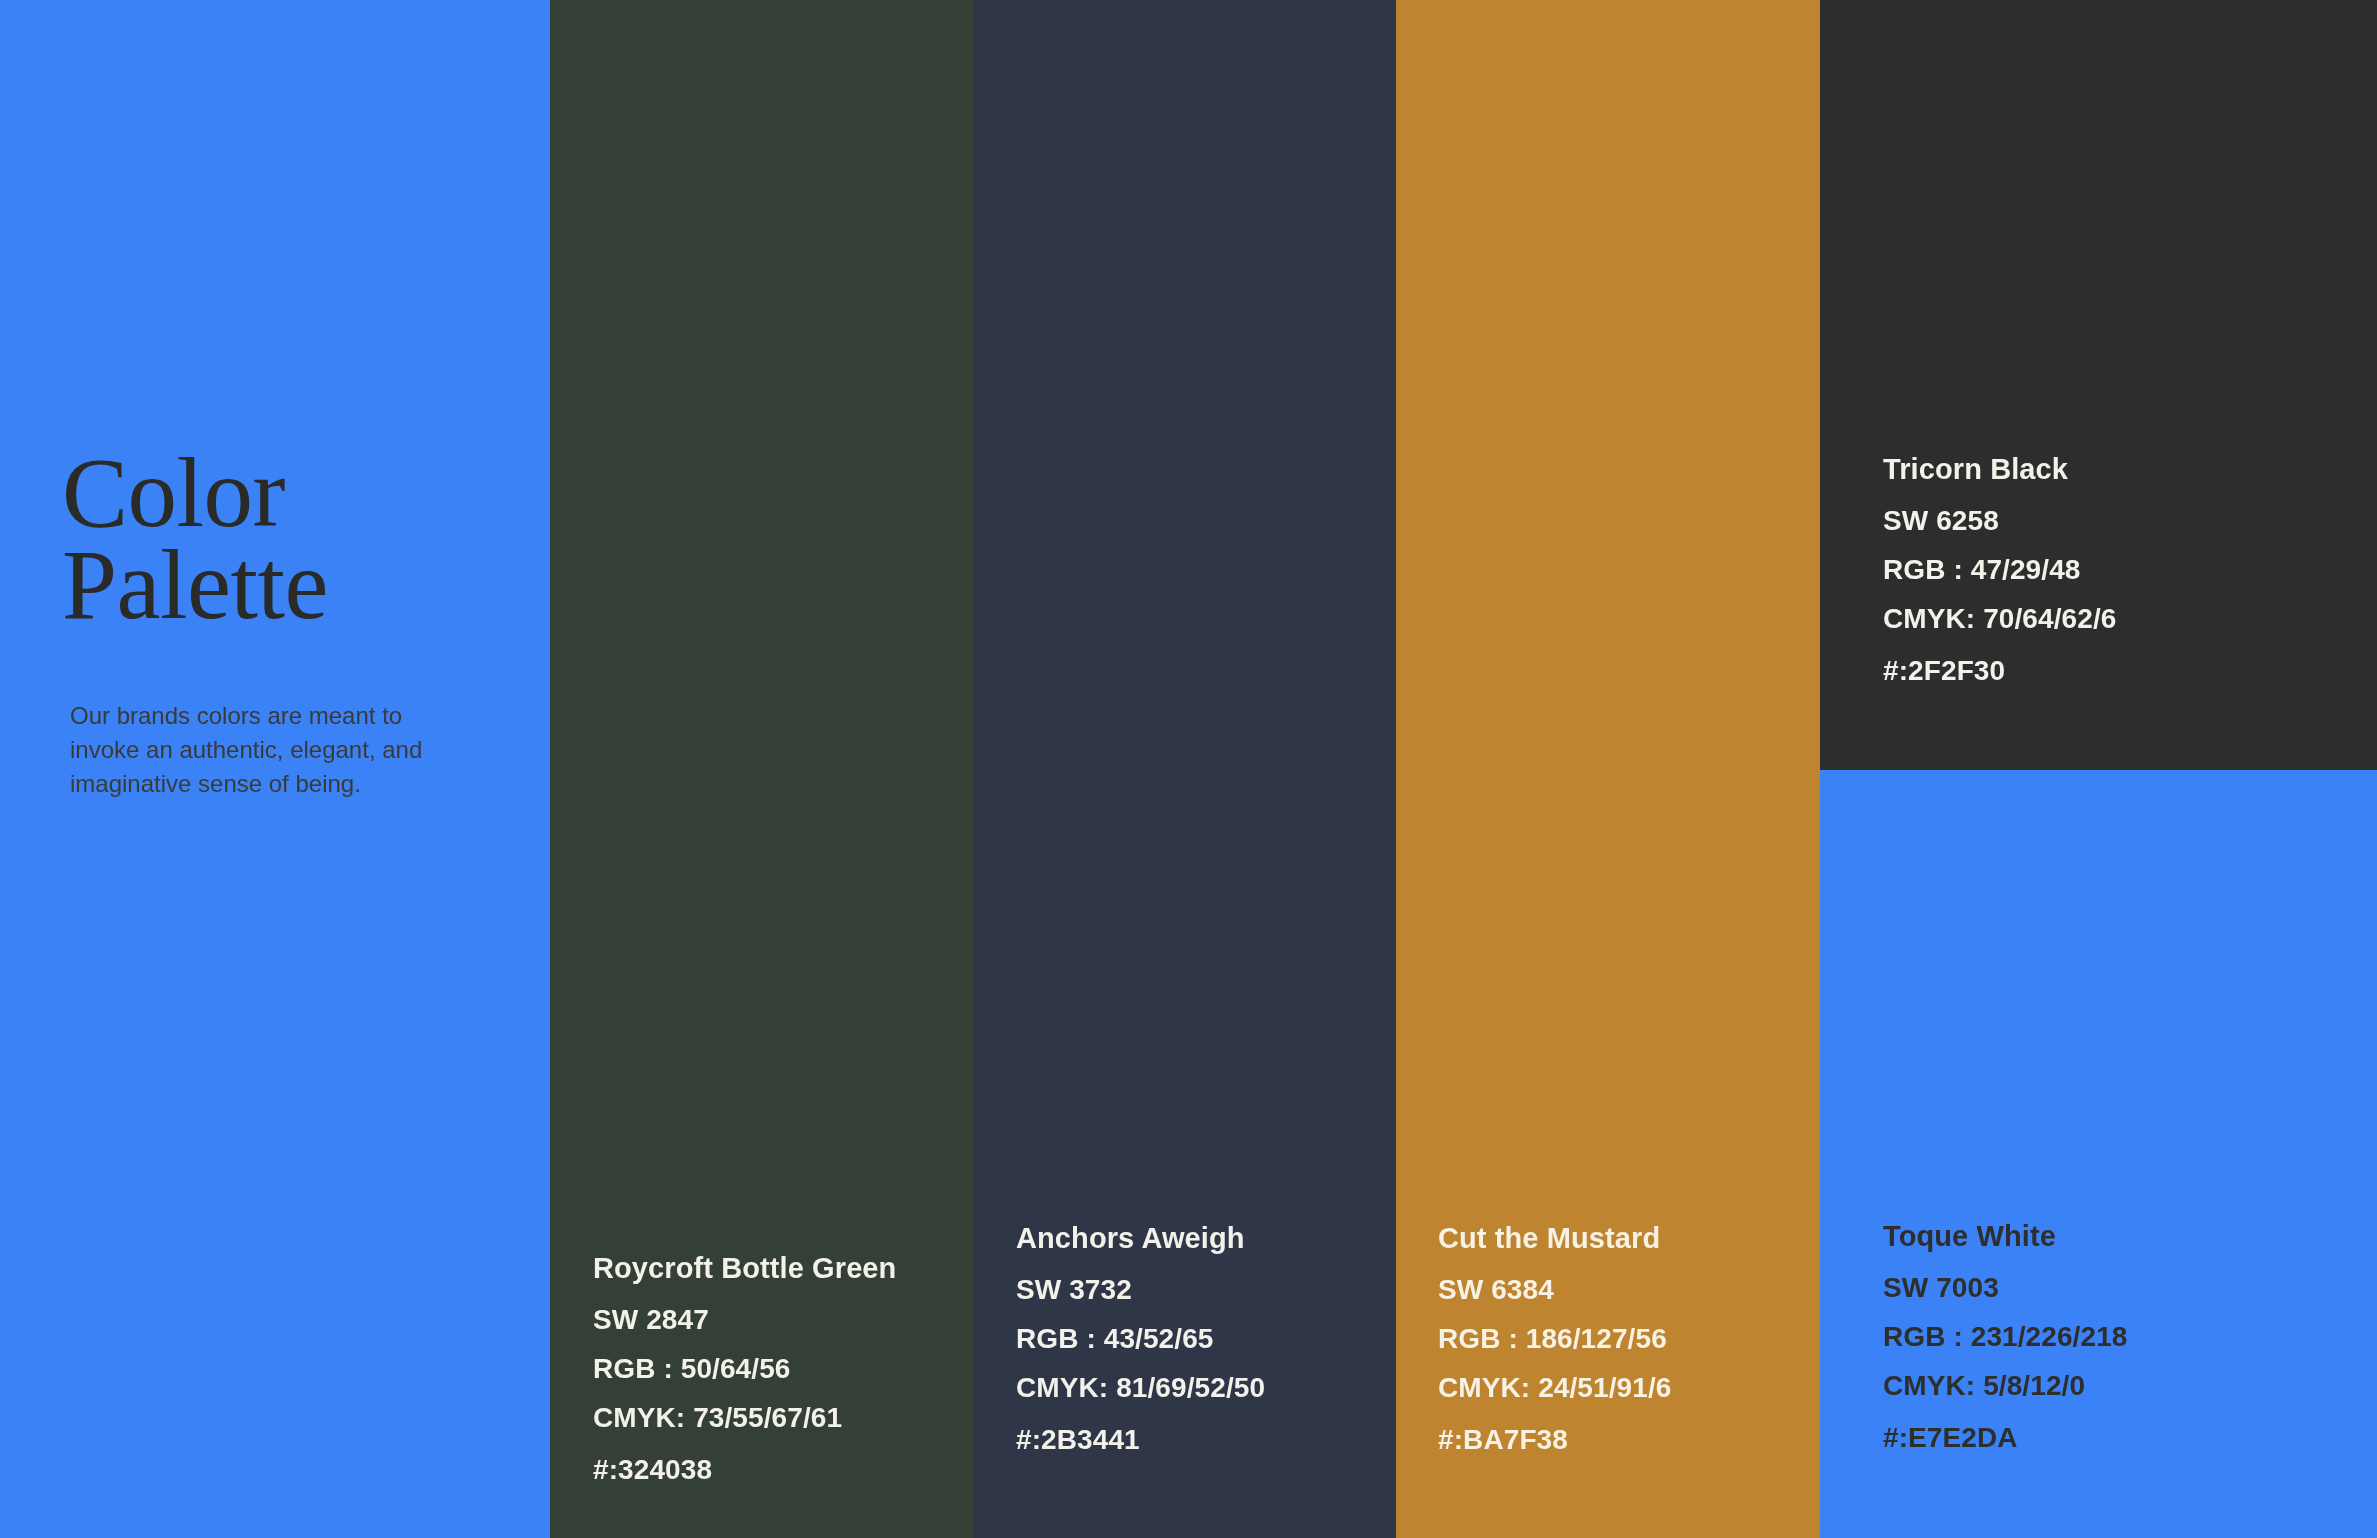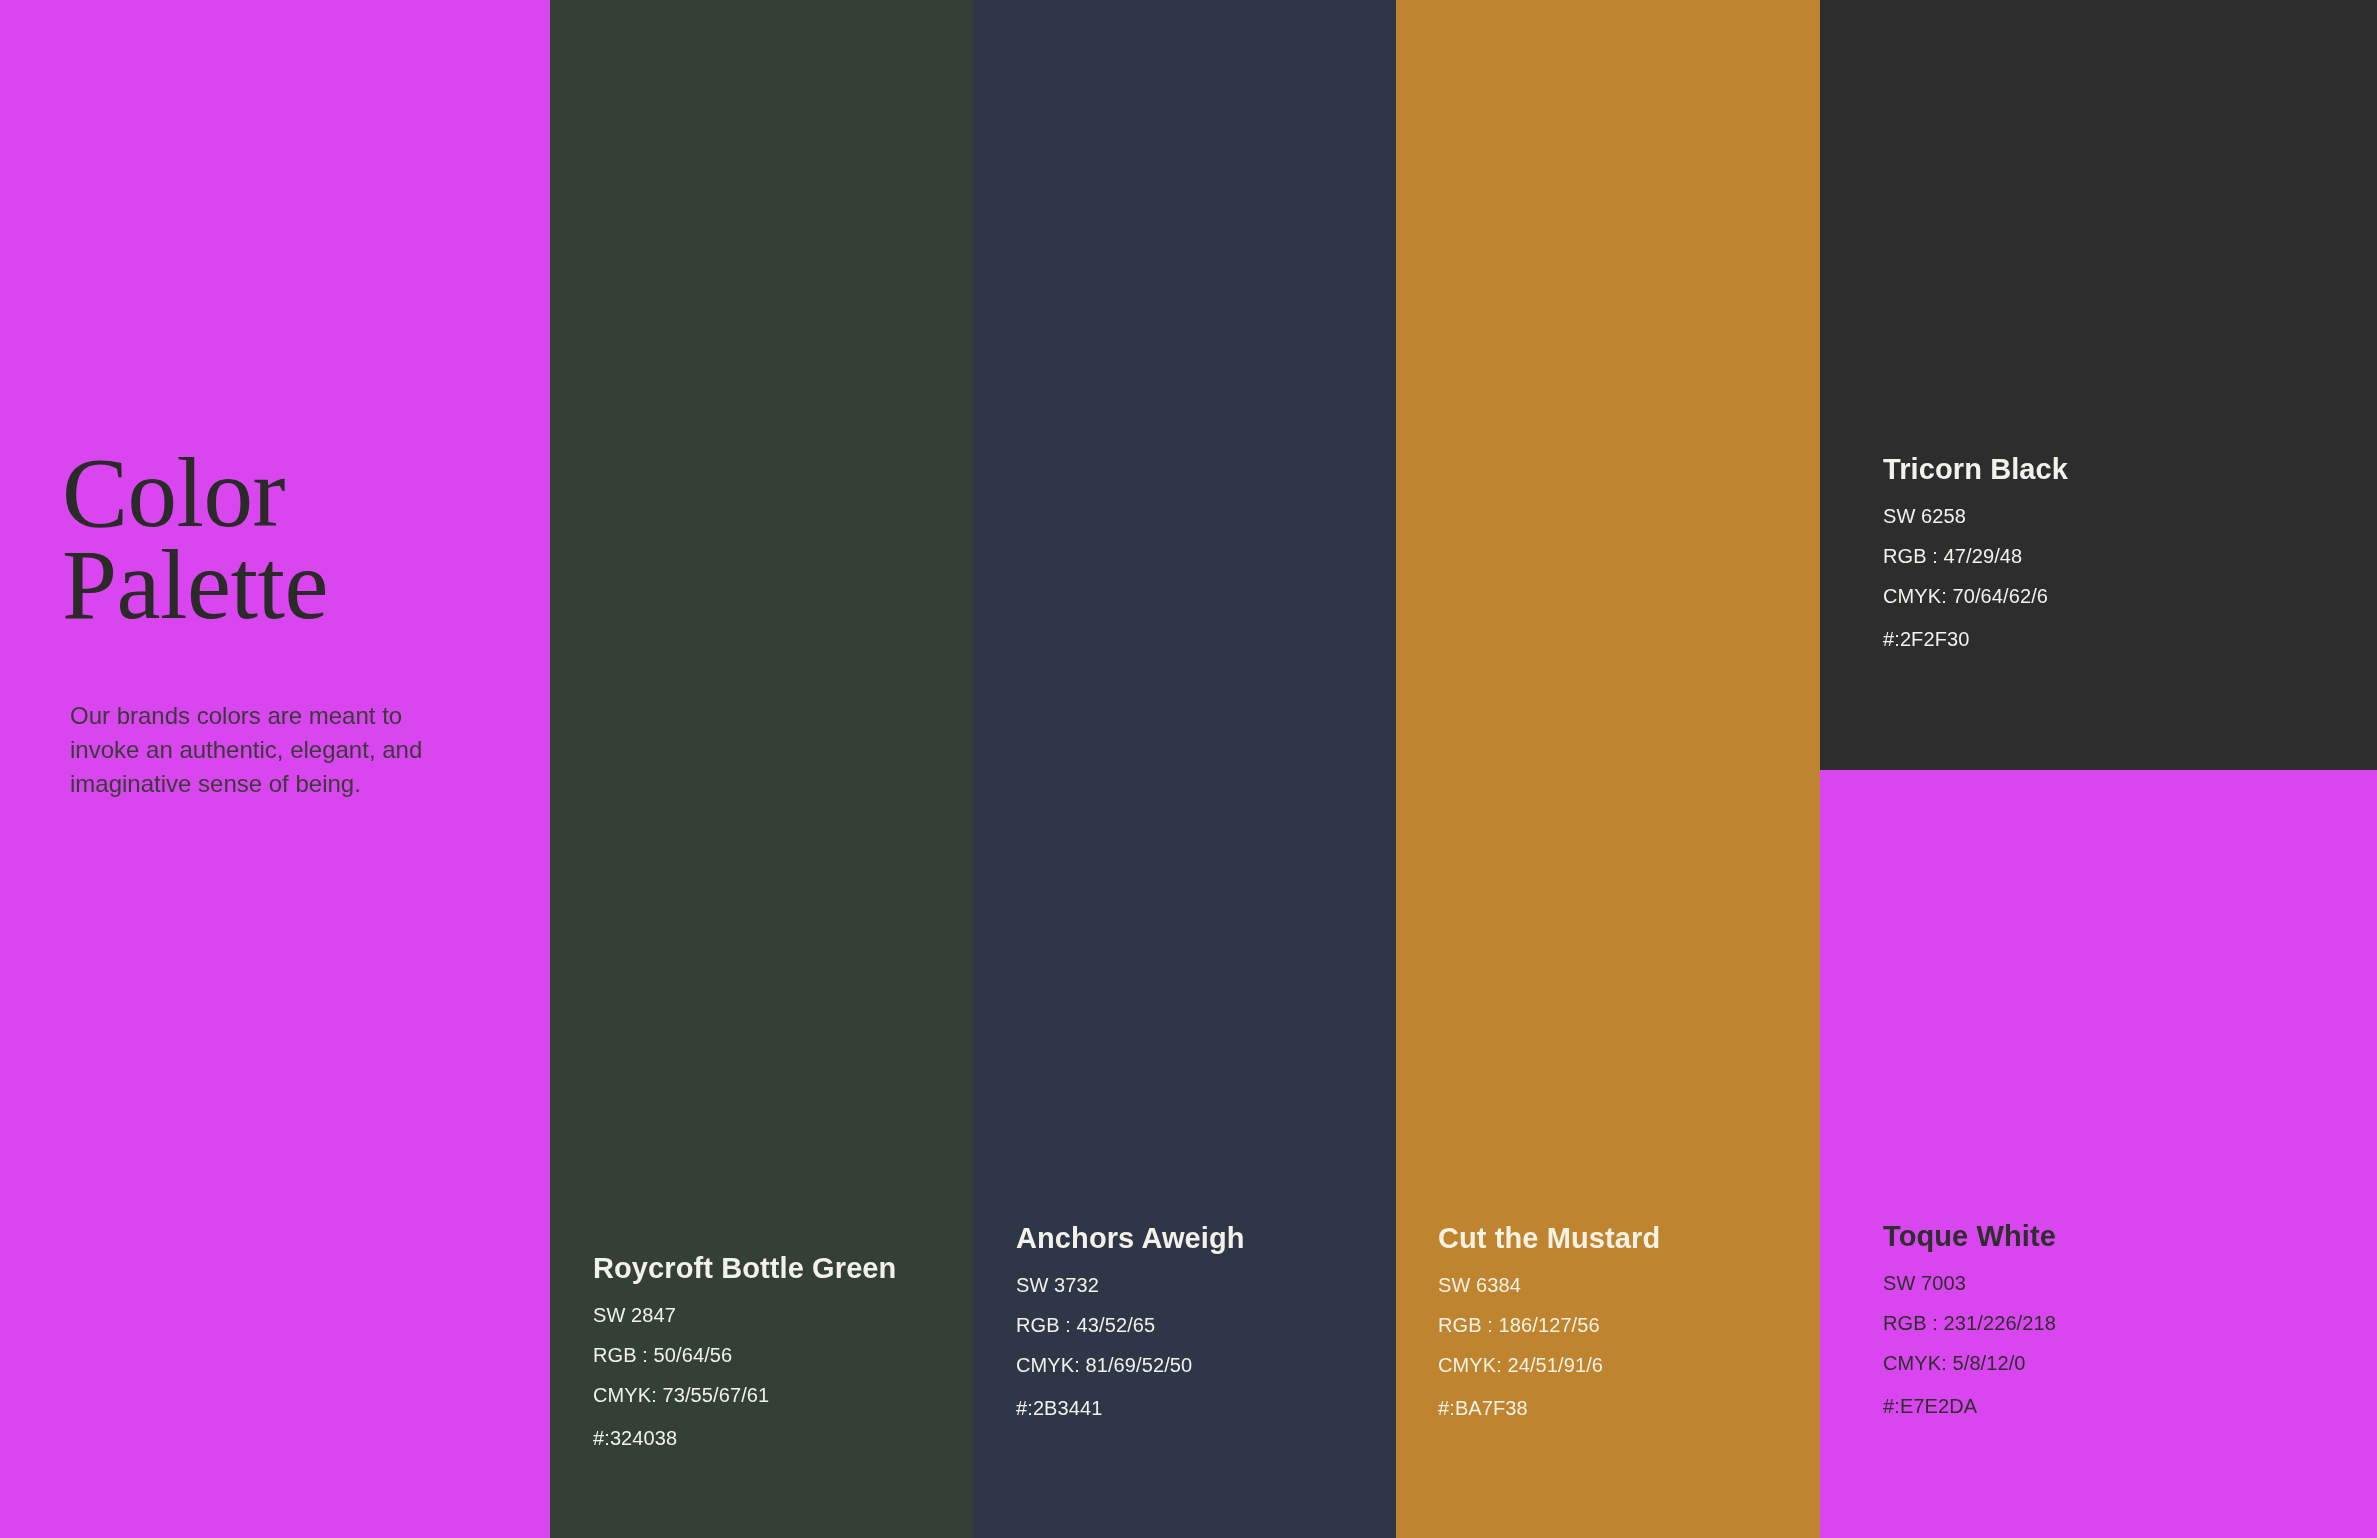--- a/index.html
+++ b/index.html
@@ -68,41 +68,41 @@
     position: absolute;
     font-family: "Liberation Sans", sans-serif;
   }
   .info-name {
     font-size: 29px;
     font-weight: 700;
     margin: 0 0 19px 0;
     letter-spacing: 0.1px;
   }
   .info-line {
-    font-size: 20px;
-    font-weight: 400;
+    font-size: 28px;
+    font-weight: 700;
     margin: 0 0 17px 0;
     letter-spacing: 0.1px;
   }
   .info-line.last { margin-bottom: 0; margin-top: 20px; }
 
   
   .info-1 { left: 593px;  top: 1252px; }
   .info-2 { left: 1016px; top: 1222px; }
   .info-3 { left: 1438px; top: 1222px; }
   .info-4 { left: 1883px; top: 1220px; }
   .info-0 { left: 1883px; top: 453px;  }
 
   .on-dark  { color: #F2F1EA; }
   .on-light { color: #2E2E2C; }
 </style>
 </head>
 <body style="background: rgb(229, 227, 216);">
 
-<div id="page" style="background: #d946ef;">
+<div id="page" style="background: #3b82f6;">
 
   <div class="intro">
     <h1 class="intro-title" style="color: rgb(42, 42, 40);">
       <span class="line">Color</span>
       <span class="line">Palette</span>
     </h1>
     <p class="intro-body">Our brands colors are meant to invoke an authentic, elegant, and imaginative sense of being.</p>
   </div>
 
   <div class="swatch swatch-col-1" style="background: rgb(52, 64, 54);"></div>

